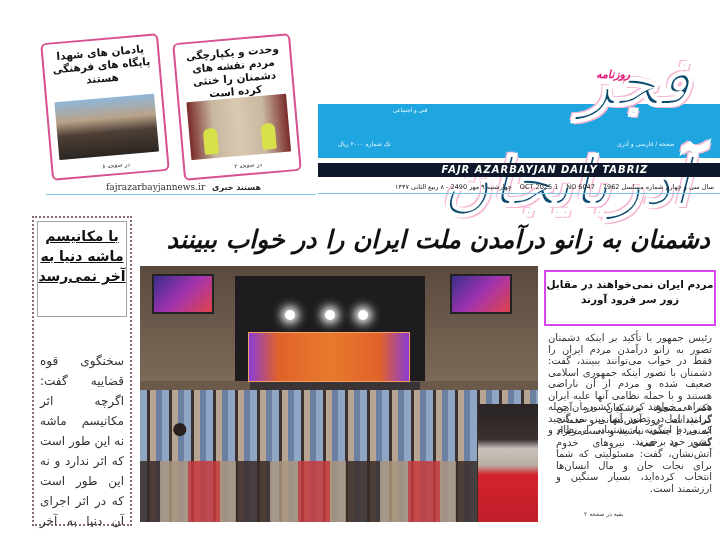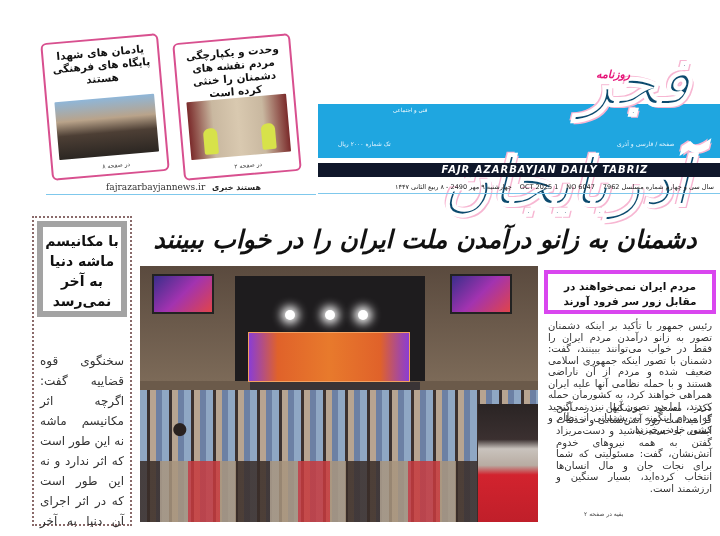--- a/index.html
+++ b/index.html
@@ -70,32 +70,32 @@
   .site-row {
     position: absolute; left: 46px; top: 181px; width: 270px; height: 14px;
     border-bottom: 1px solid #7fc8ec; font-size: 9px; line-height: 12px; white-space: nowrap;
   }
   .site-url { font-family: "DejaVu Serif", serif; color: #333; margin-left: 60px; }
   .site-label { font-weight: bold; font-size: 8px; color: #222; direction: rtl; margin-left: 4px; }
 
   
   .headline {
     position: absolute; left: 140px; top: 220px; width: 570px; height: 40px;
-    font: bold italic 25px "DejaVu Sans", sans-serif; text-align: center; direction: rtl;
+    font: bold italic 25px "DejaVu Sans", sans-serif; text-align: right; direction: rtl;
     letter-spacing: -0.5px; line-height: 40px; white-space: nowrap;
   }
 
   
   .left-col {
     position: absolute; left: 32px; top: 216px; width: 100px; height: 310px;
     border: 2px dotted #8a6a6a; padding: 3px;
   }
   .left-box {
-    border: 6px solid #a3a3a3; height: 96px; padding-top: 4px;
-    font: bold 14px "DejaVu Sans", sans-serif; text-align: center; direction: rtl; line-height: 20px;
+    border: 1px solid #a3a3a3; height: 96px; padding-top: 4px;
+    font: bold 14px "DejaVu Sans", sans-serif; text-align: center; direction: rtl; line-height: 20px; text-decoration: underline;
   }
   .left-body {
     font-size: 12px; line-height: 20px; direction: rtl; text-align: justify; padding: 6px 3px 0;
     color: #333;
     margin-top: 28px;
   }
   .left-ref { font-size: 6px; direction: rtl; text-align: center; margin-top: 8px; color: #444; }
 
   
   .photo {
@@ -125,21 +125,21 @@
     opacity:0.85;
   }
   .inset-photo {
     position:absolute; left:478px; top:404px; width:60px; height:118px;
     background: linear-gradient(180deg,#2a2424 0%,#3b3030 30%,#c9c3bd 38%,#b8aca2 52%,#d2232e 60%,#c01f2a 100%);
   }
 
   
   .right-col { position: absolute; left: 544px; top: 270px; width: 172px; height: 255px; }
   .right-box {
-    border: 4px solid #d946ef; height: 44px; padding-top: 5px;
+    border: 2px solid #d946ef; height: 56px; padding-top: 5px;
     font: bold 10.5px "DejaVu Sans", sans-serif; text-align: center; direction: rtl; line-height: 15px;
   }
   .right-body {
     font-size: 10px; line-height: 11.5px; direction: rtl; text-align: justify; padding: 6px 4px 0 4px; color: #333;
   }
   .right-ref { position:absolute; left:60px; top:240px; font-size: 6px; direction: rtl; color: #444; }
 </style>
 </head>
 <body>
 

